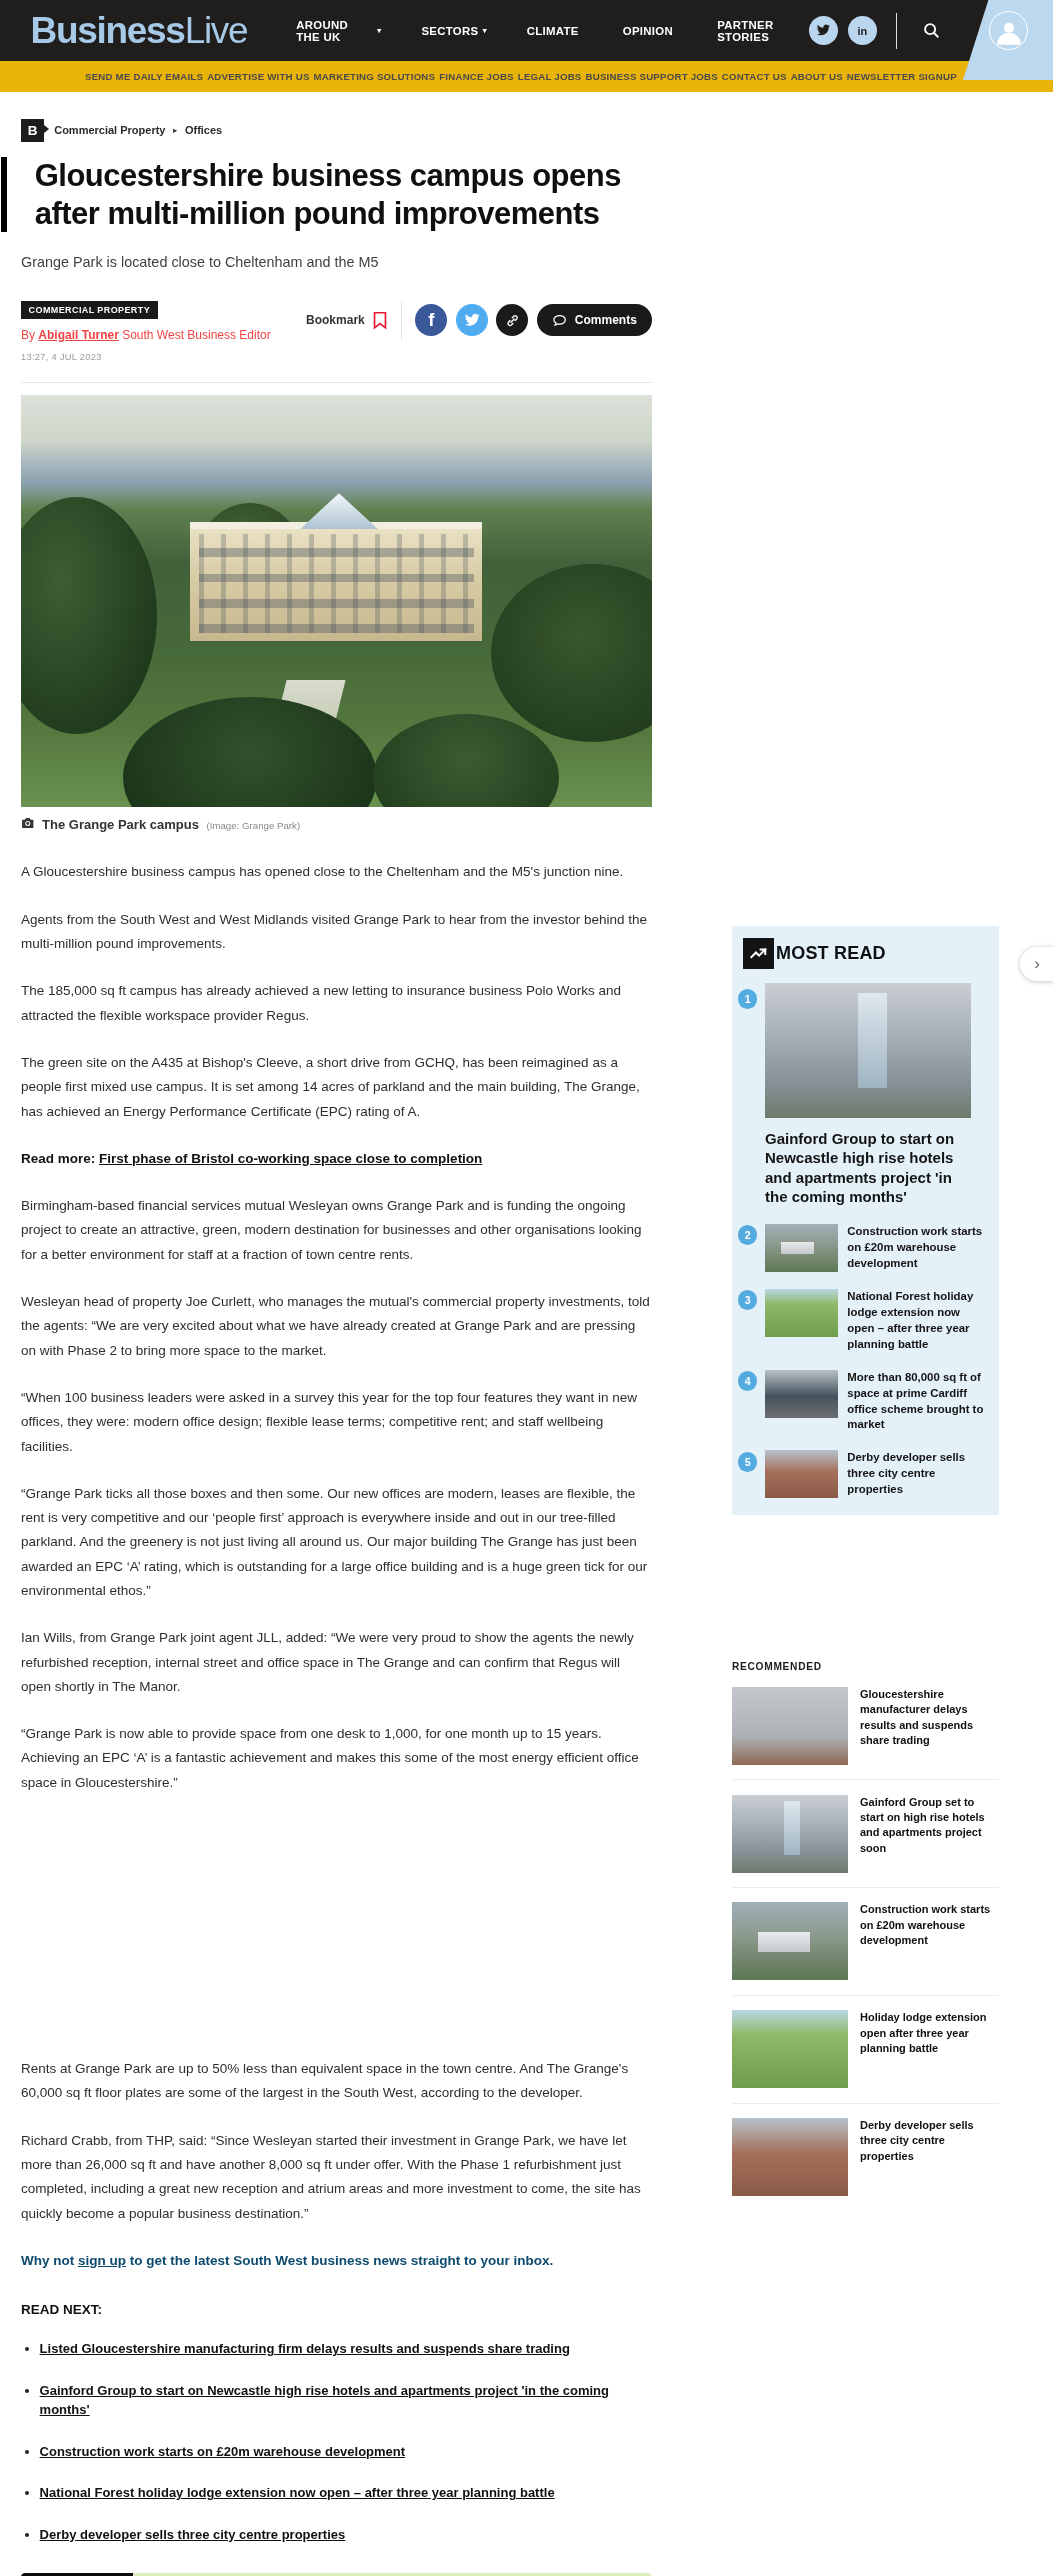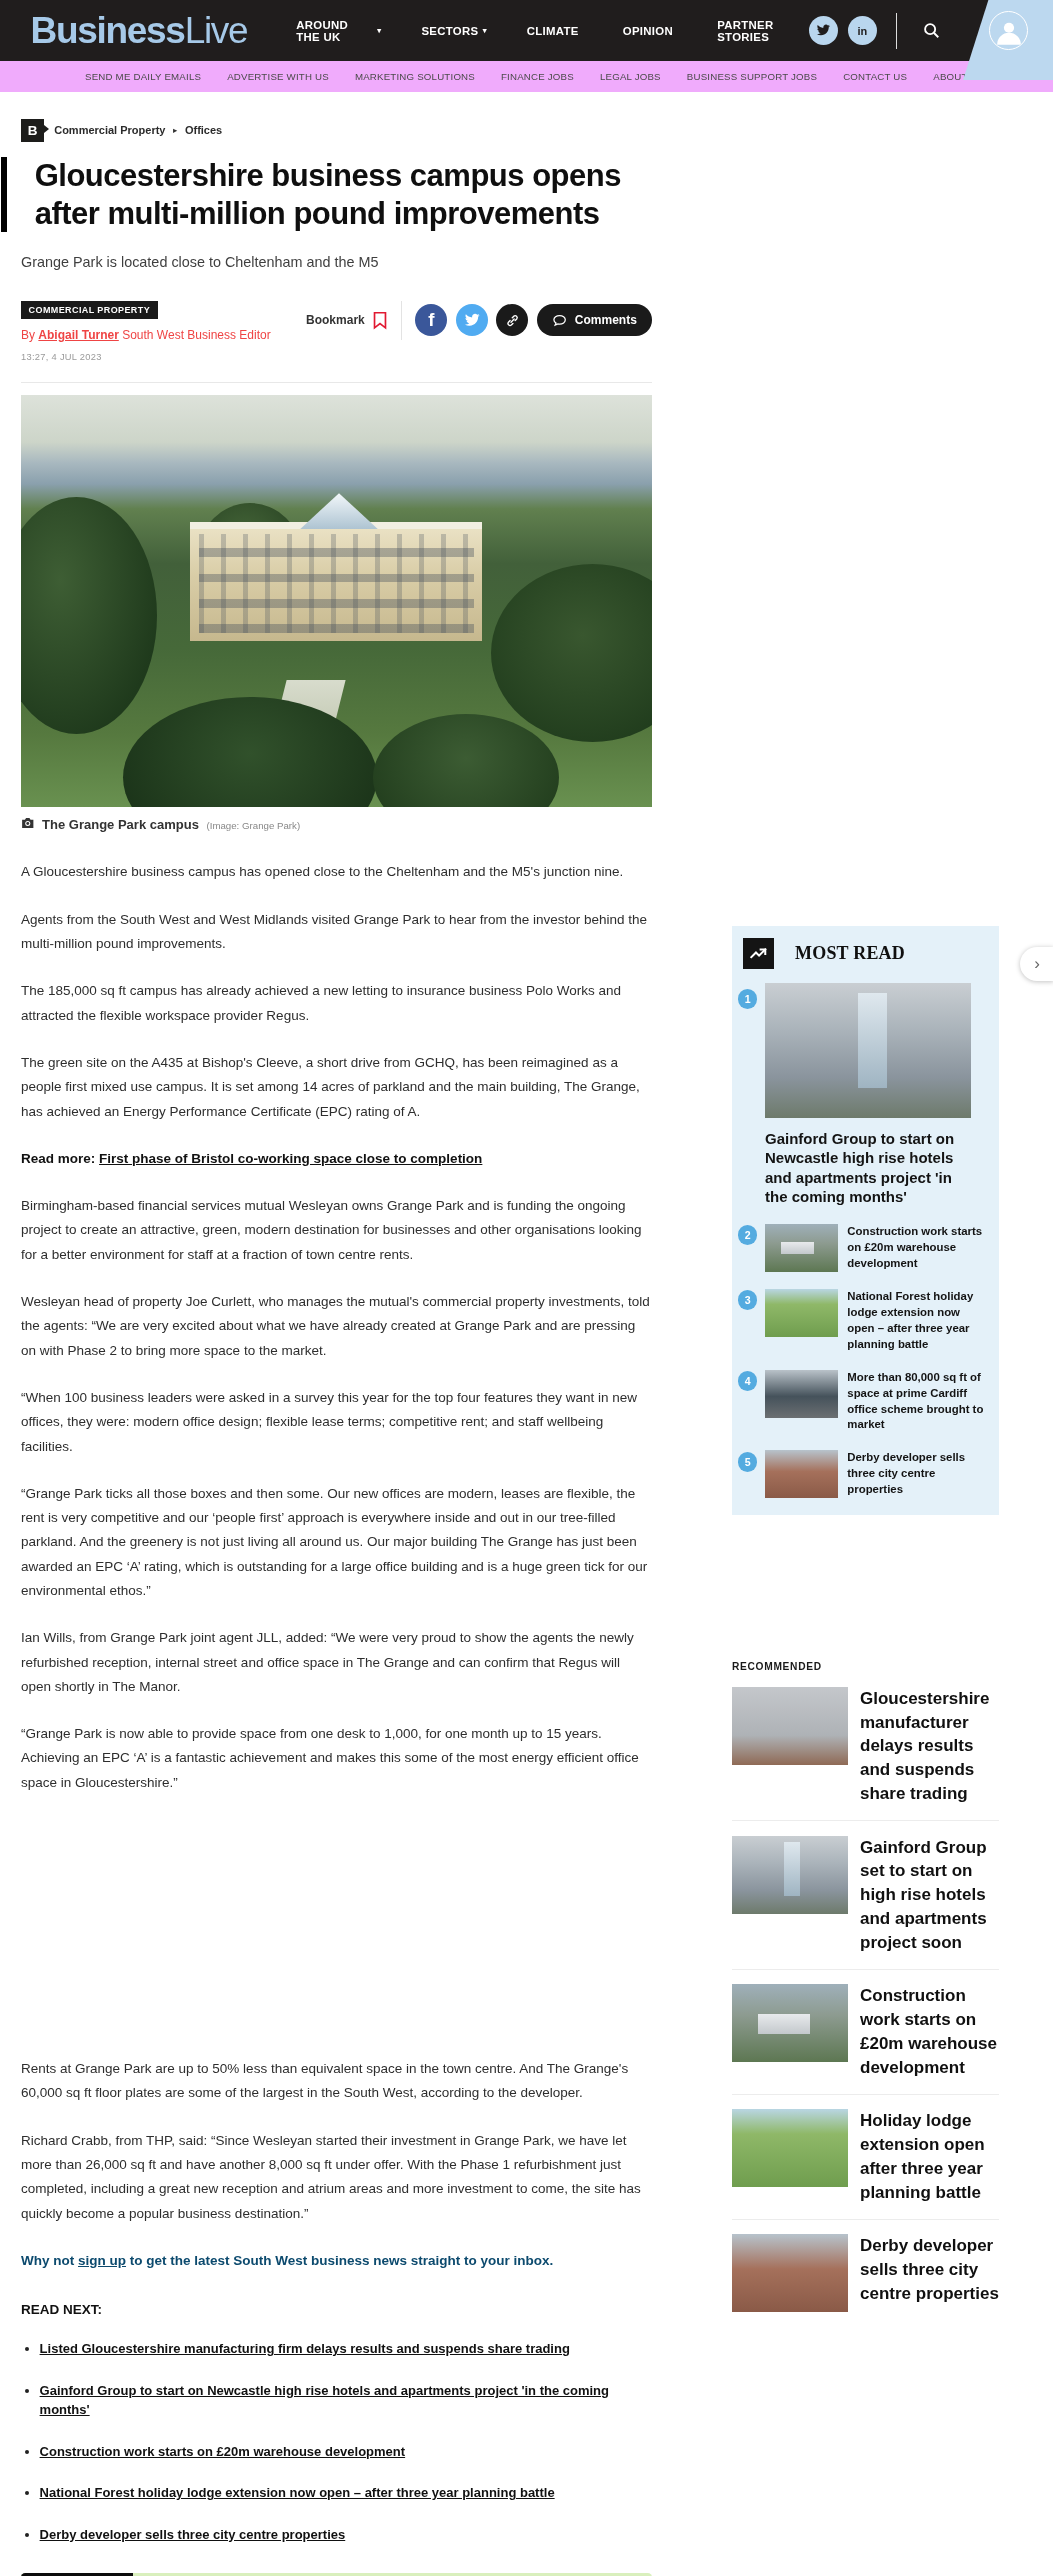--- a/index.html
+++ b/index.html
@@ -48,23 +48,24 @@
     margin-top: 11px;
     width: 39px; height: 39px; border-radius: 50%;
     border: 1.7px solid #fff; overflow: hidden;
     display: flex; align-items: flex-end; justify-content: center;
     cursor: pointer;
   }
 
   
   .utilnav {
     height: 30.5px;
-    display: flex; align-items: center; gap: 26px;
+    display: flex; align-items: center; gap: 4px;
     padding-left: 85px;
-    background: #f0abfc;
+    background: #eab308;
+    font-weight: bold;
   }
   .utilnav a { font-size: 9.7px; color: #4a4a4a; letter-spacing: 0.2px; white-space: nowrap; }
 
   
   .content { display: flex; align-items: flex-start; padding: 0 55px 0 21px; position: relative; }
   .col-main { width: 631px; flex: 0 0 631px; }
   .col-side { width: 267px; margin-left: 80px; }
 
   
   .breadcrumb { margin-top: 27px; display: flex; align-items: center; gap: 10.2px; }
@@ -179,21 +180,21 @@
     background: #d9f0bd; display: flex; align-items: center; overflow: hidden; cursor: pointer;
   }
   .nd-left {
     background: #0c0c0c; color: #fff; height: 100%;
     display: flex; align-items: center; padding: 0 17px;
     font-size: 12.3px; font-weight: bold; white-space: nowrap;
   }
 
   
   .most-read { background: #e4f1f9; padding: 12.7px 11px 17px; margin-top: 834px; }
-  .mr-head { display: flex; align-items: center; gap: 21px; font-family: Liberation Serif, serif; }
+  .mr-head { display: flex; align-items: center; gap: 2px; }
   .mr-icon { width: 31px; height: 31px; background: #141414; display: flex; align-items: center; justify-content: center; }
   .mr-title { font-size: 18px; font-weight: bold; letter-spacing: 0.2px; color: #101010; }
   .rank-badge {
     position: absolute; left: -5.1px;
     width: 19.5px; height: 19.5px; border-radius: 50%;
     background: #54abe0; color: #fff; font-size: 10.6px; font-weight: bold;
     display: flex; align-items: center; justify-content: center;
   }
   .mr-feature { position: relative; margin-top: 13.5px; padding-left: 22px; cursor: pointer; }
   .mr-feature .rank-badge { top: 6.8px; }
@@ -202,21 +203,21 @@
   .mr-row { position: relative; display: flex; gap: 9.3px; margin-top: 17px; padding-left: 22px; cursor: pointer; }
   .mr-row .rank-badge { top: 1.7px; }
   .mr-thumb { width: 73px; height: 48px; flex: 0 0 73px; position: relative; overflow: hidden; }
   .mr-row-title { font-size: 11.4px; font-weight: bold; line-height: 1.4; color: #141414; }
 
   .recommended { margin-top: 146px; }
   .rec-label { font-size: 10.2px; font-weight: bold; letter-spacing: 0.7px; color: #1a1a1a; }
   .rec-item { display: flex; gap: 12px; padding: 14.4px 0; border-bottom: 0.8px solid #ececec; cursor: pointer; }
   .rec-item:last-child { border-bottom: none; }
   .rec-thumb { width: 116px; height: 78px; flex: 0 0 116px; position: relative; overflow: hidden; }
-  .rec-title { font-size: 17px; font-weight: bold; line-height: 1.4; color: #101010; }
+  .rec-title { font-size: 11px; font-weight: bold; line-height: 1.4; color: #101010; }
 
   
   .ph-city { background: linear-gradient(180deg,#c9ced2 0%,#aab3ba 35%,#8a949d 70%,#6d7a6b 100%); }
   .ph-city::after { content:""; position:absolute; left:45%; top:8%; width:14%; height:70%;
     background: linear-gradient(180deg,#dfe8ee,#9fb4c2); }
   .ph-aerial { background: linear-gradient(180deg,#9fb0ba 0%,#8d9b90 40%,#5d7752 100%); }
   .ph-aerial::after { content:""; position:absolute; left:22%; top:38%; width:45%; height:26%;
     background: linear-gradient(180deg,#e8eaec,#c3c8cc); }
   .ph-fields { background: linear-gradient(180deg,#b9d6e3 0%,#8fb868 32%,#6f9d4e 100%); }
   .ph-office { background: linear-gradient(180deg,#b9c2c9 0%,#45525b 55%,#6b6f72 100%); }

